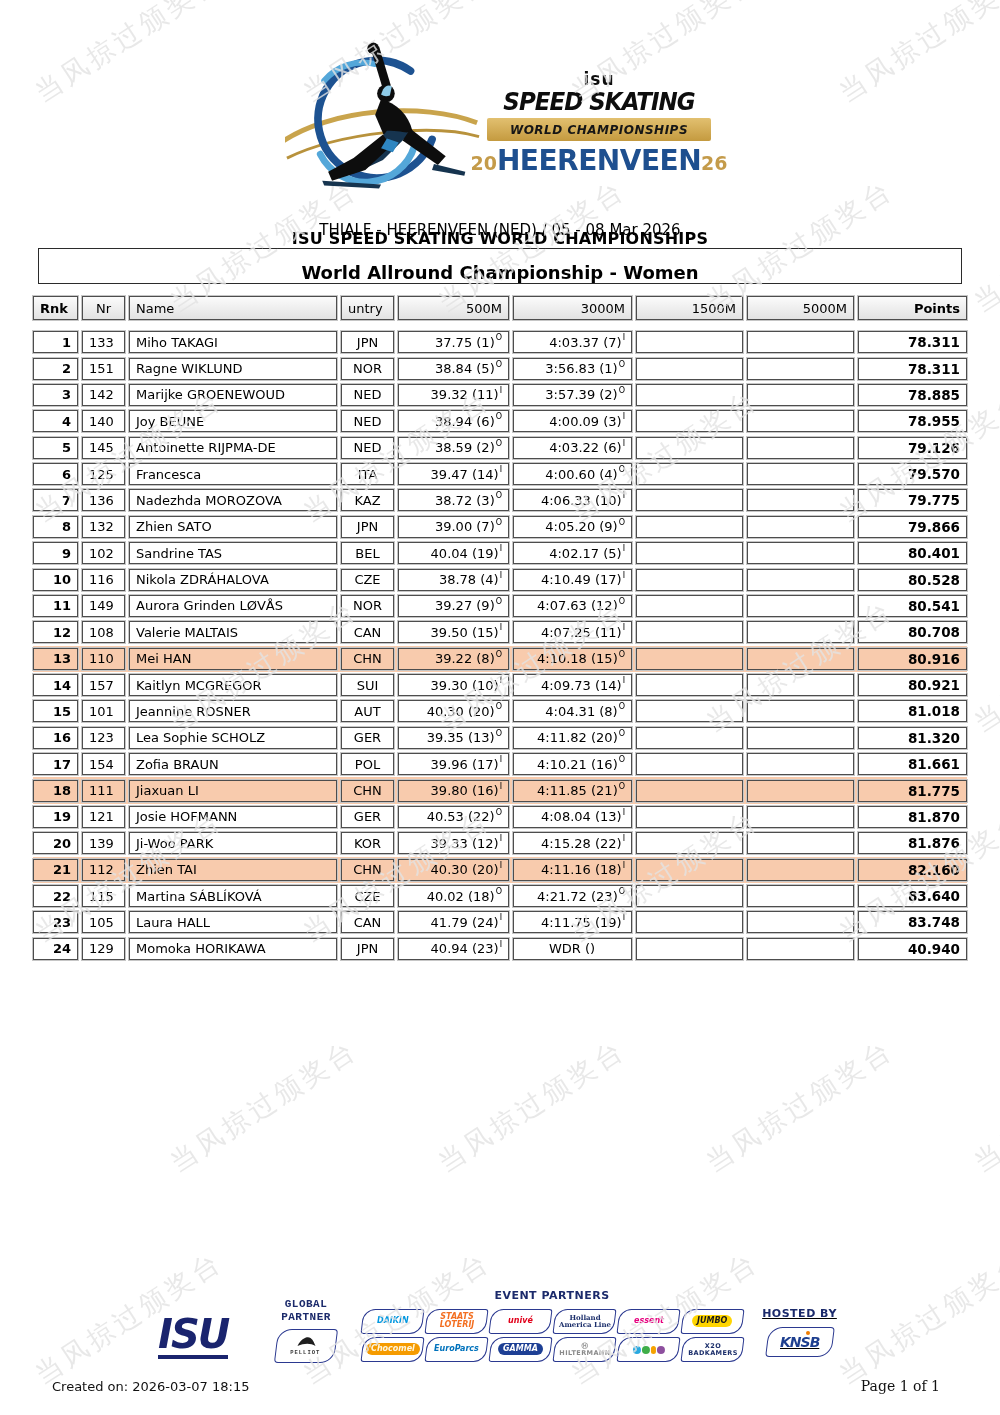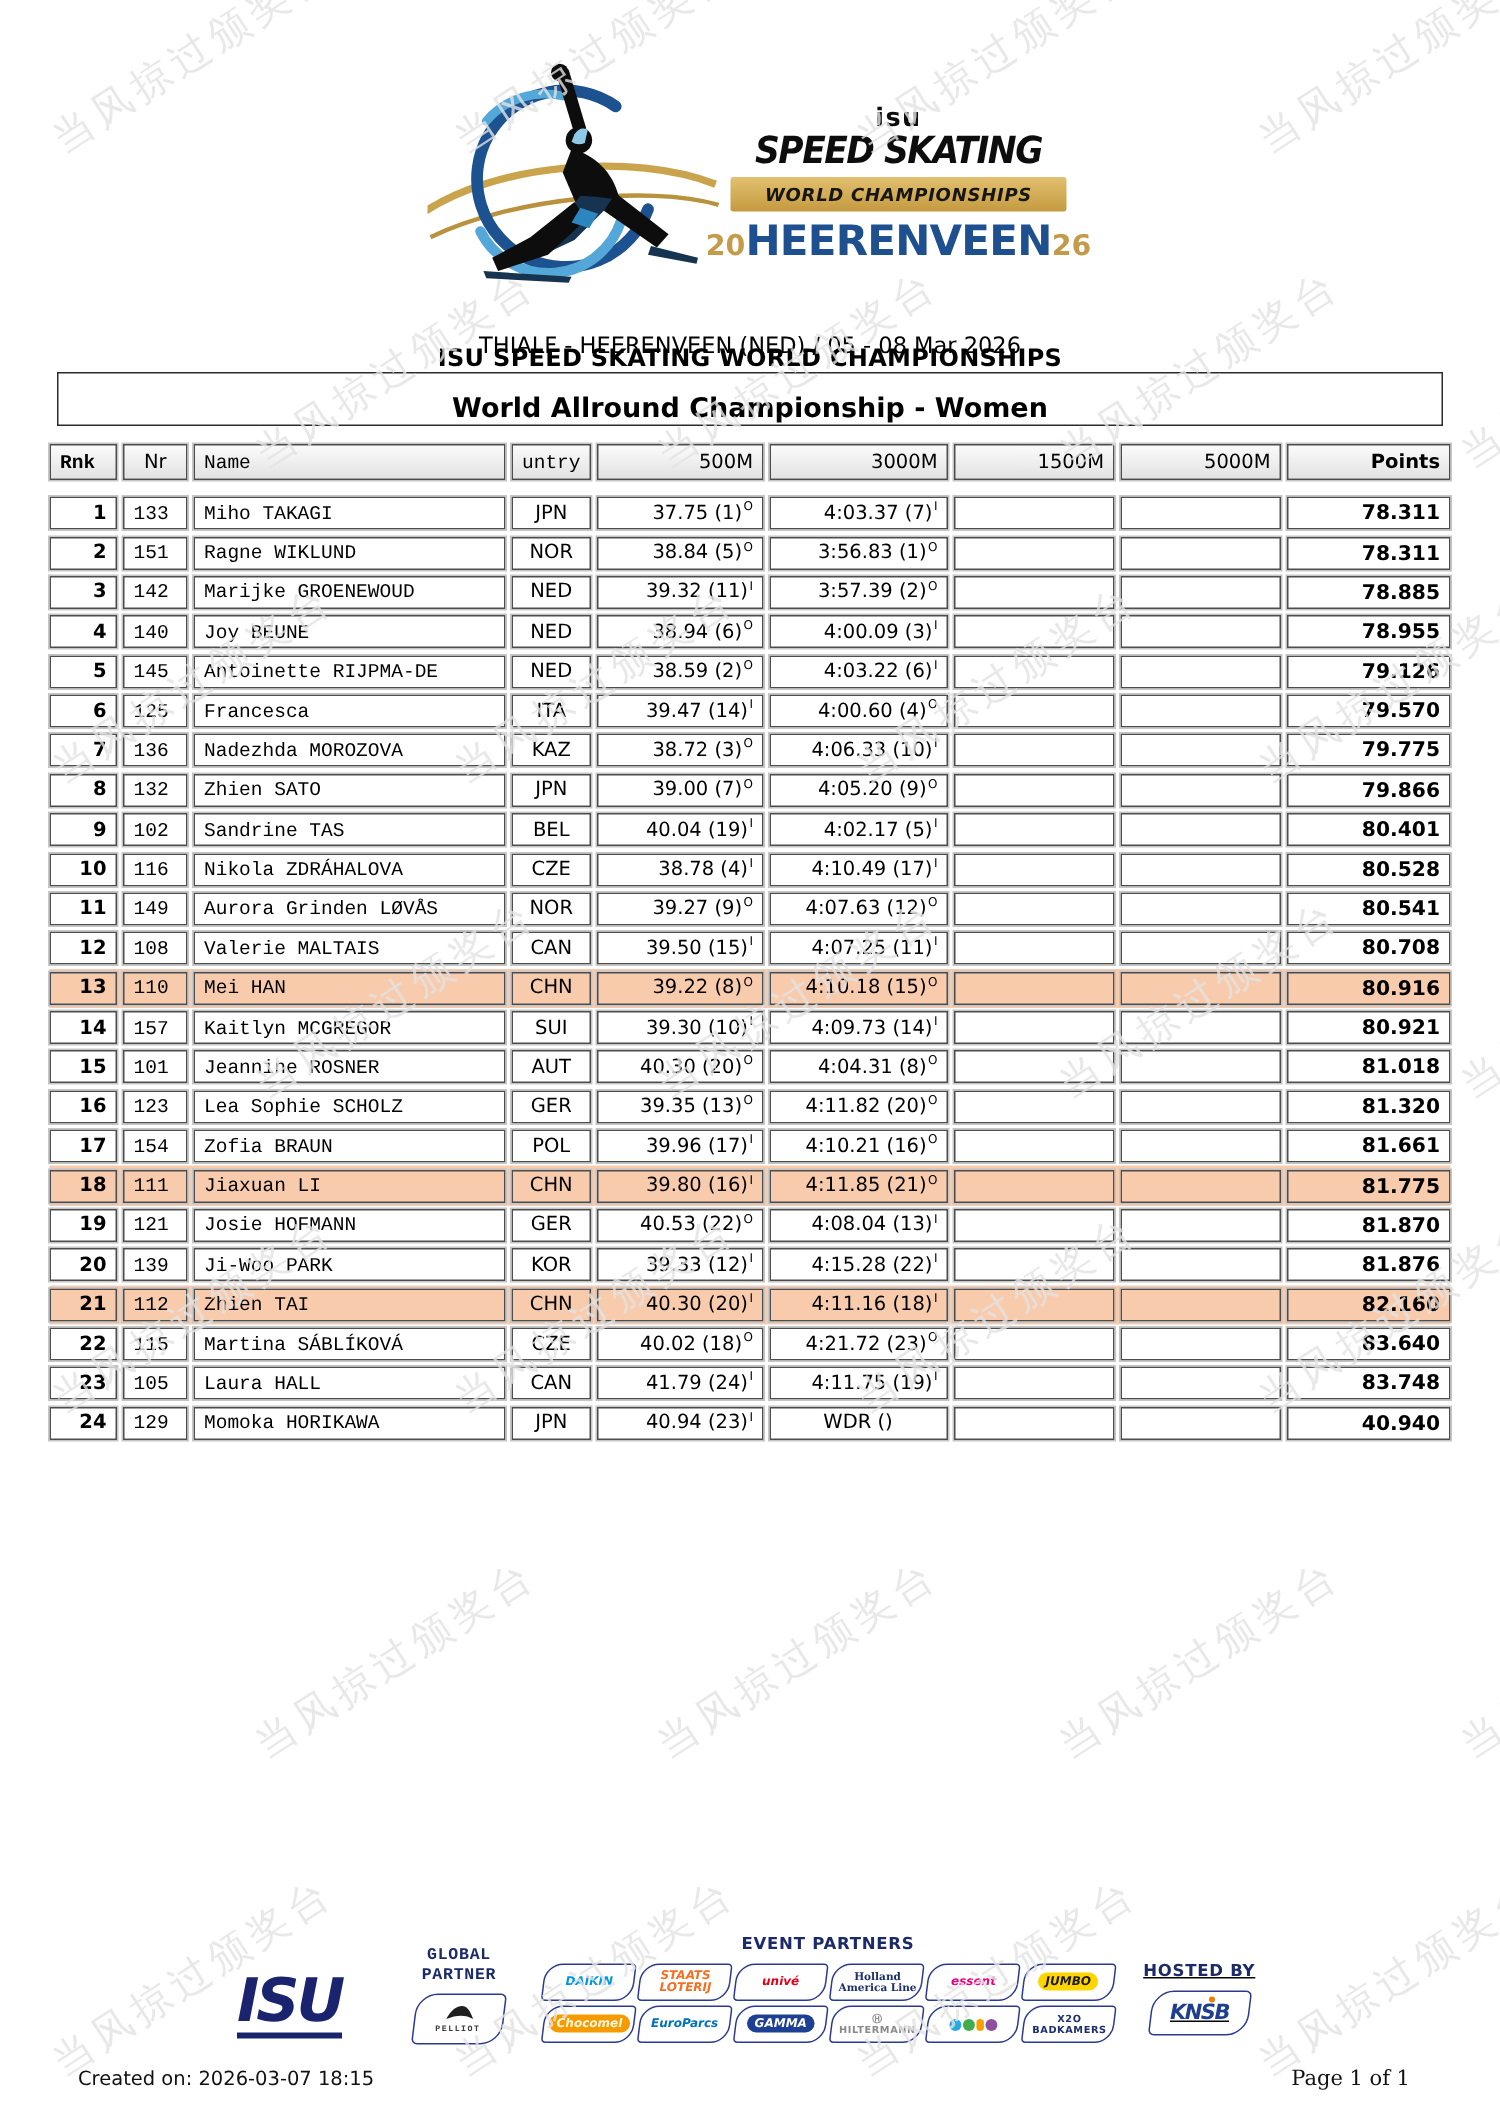--- a/index.html
+++ b/index.html
@@ -51,21 +51,21 @@
   }
   .rowband { padding:2.2px 0; }
   .rowband.hl { background:#f8cbad; }
   .rowband.hl .cell { background:#f8cbad; }
   .cell {
     background:#fff; border:1px solid #4d4d4d; outline:1px solid #c6c6c6;
     display:flex; align-items:center; font-size:13px; height:22px;
     padding:0 6px; white-space:nowrap; overflow:hidden;
   }
   .thead { margin-bottom:9px; }
-  .al { justify-content:flex-start;font-family:Liberation Mono, monospace; }
+  .al { justify-content:flex-start; }
   .ac { justify-content:center; }
   .ar { justify-content:flex-end; }
   .b  { font-weight:700; }
   .pts { font-size:13.5px; }
   .lane-sup { font-size:8px; vertical-align:super; line-height:1; margin-left:1px; position:relative; top:-4px; }
   .center-cell { justify-content:center !important; }
 
   
   .sponsors { position:absolute; top:1290px; left:0; right:0; height:95px; }
   .isu-foot {

